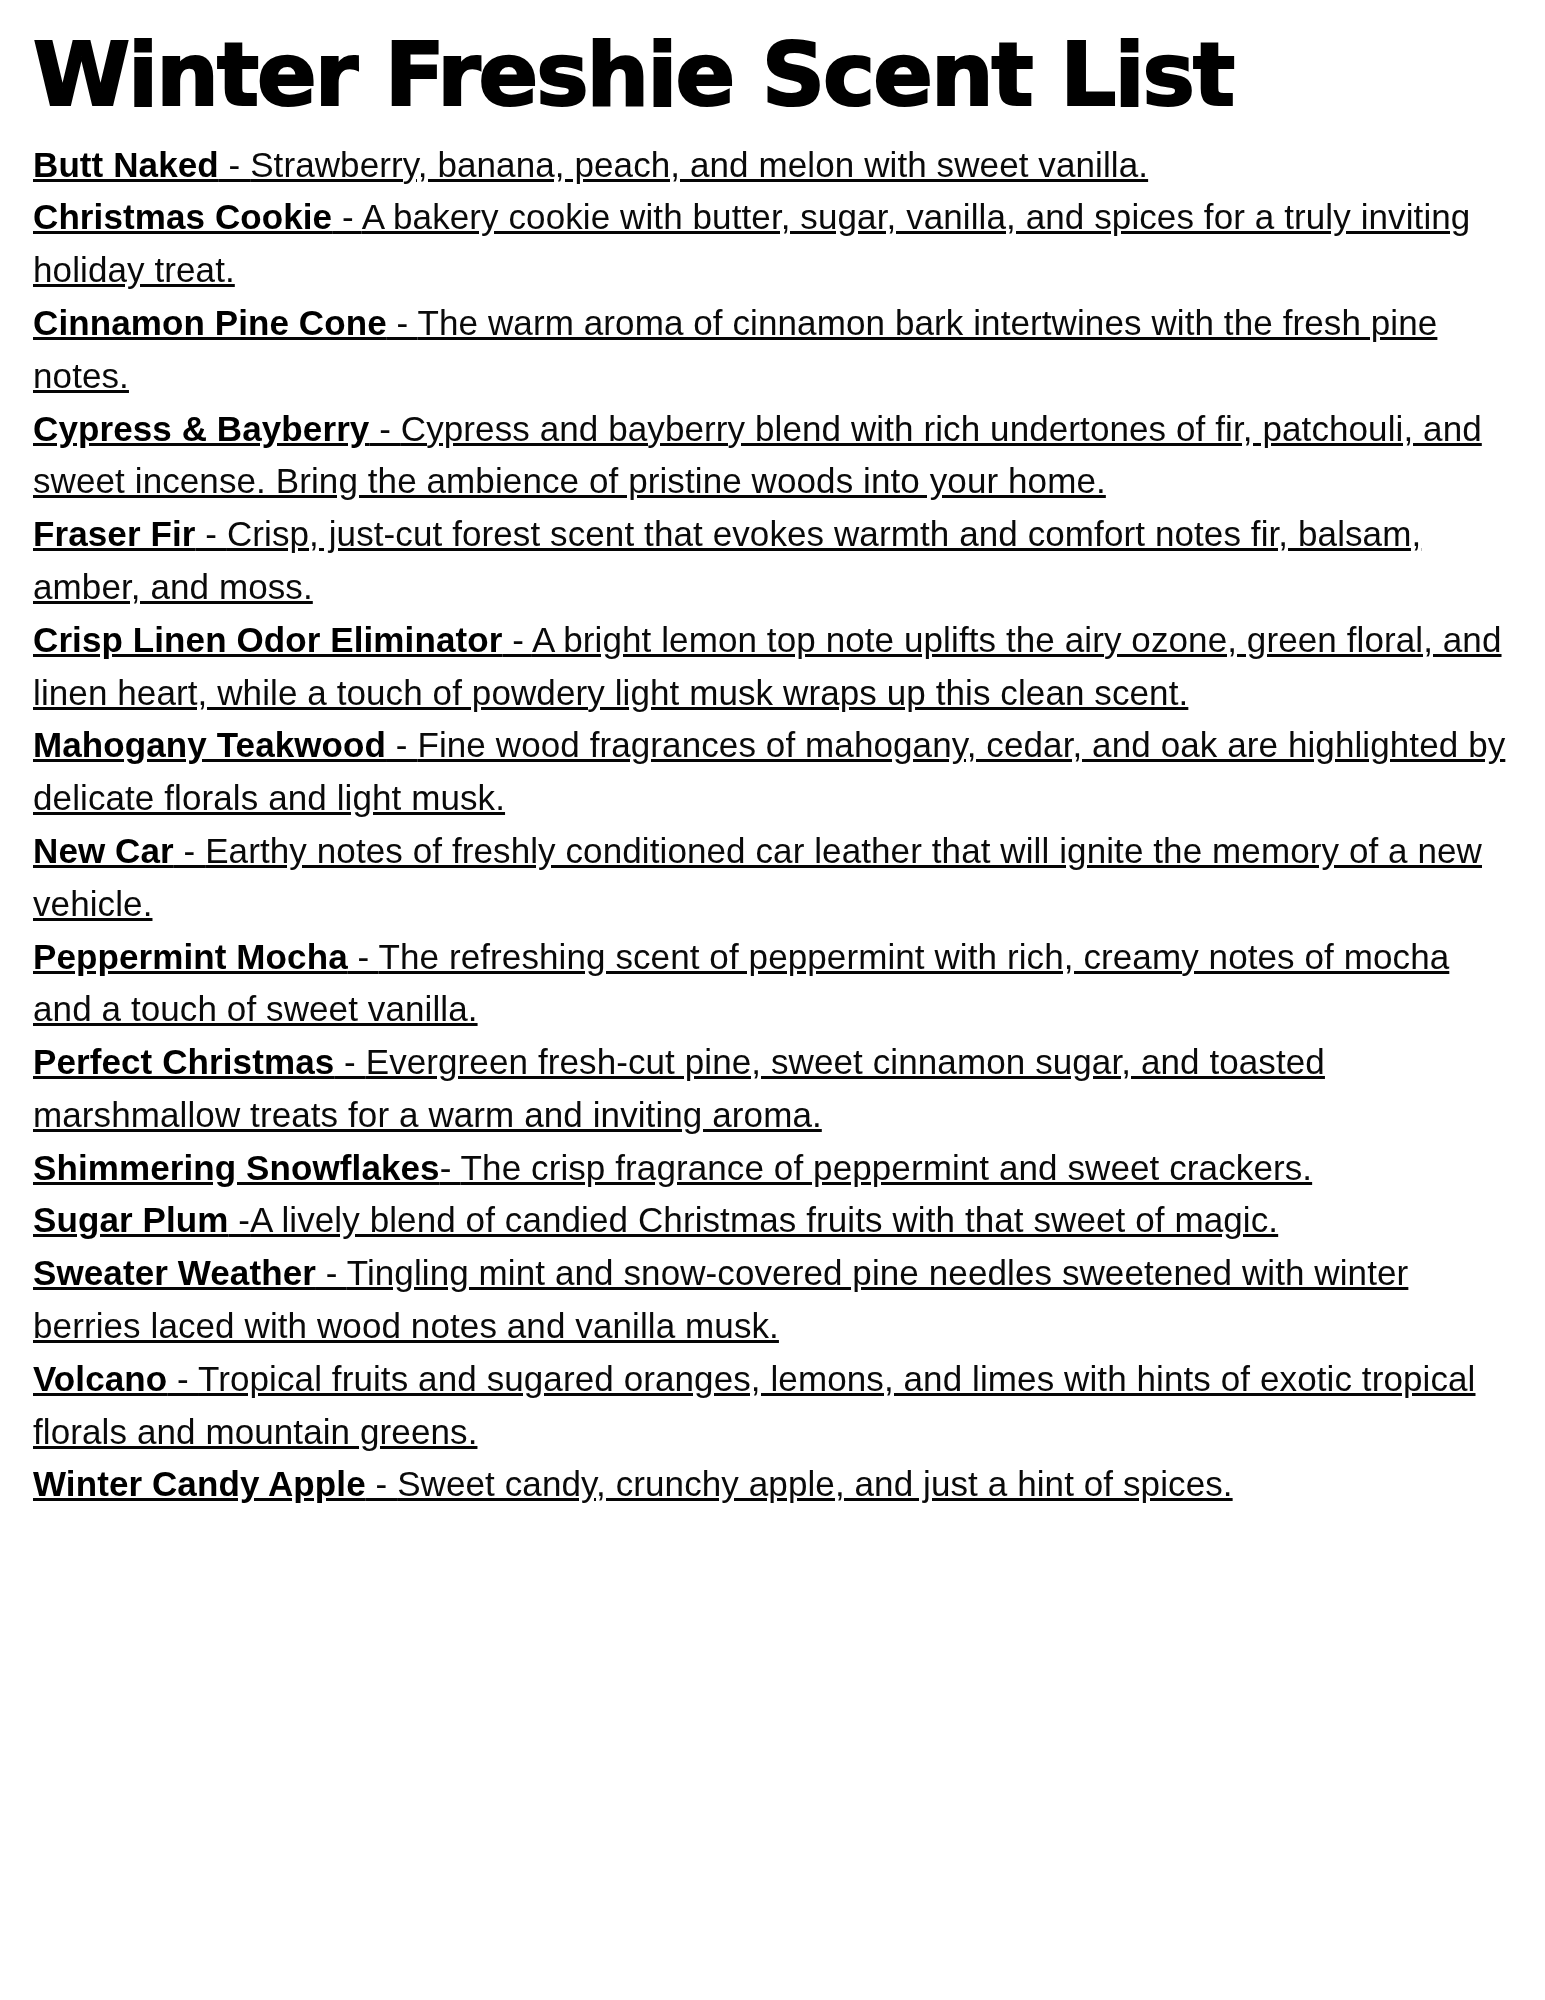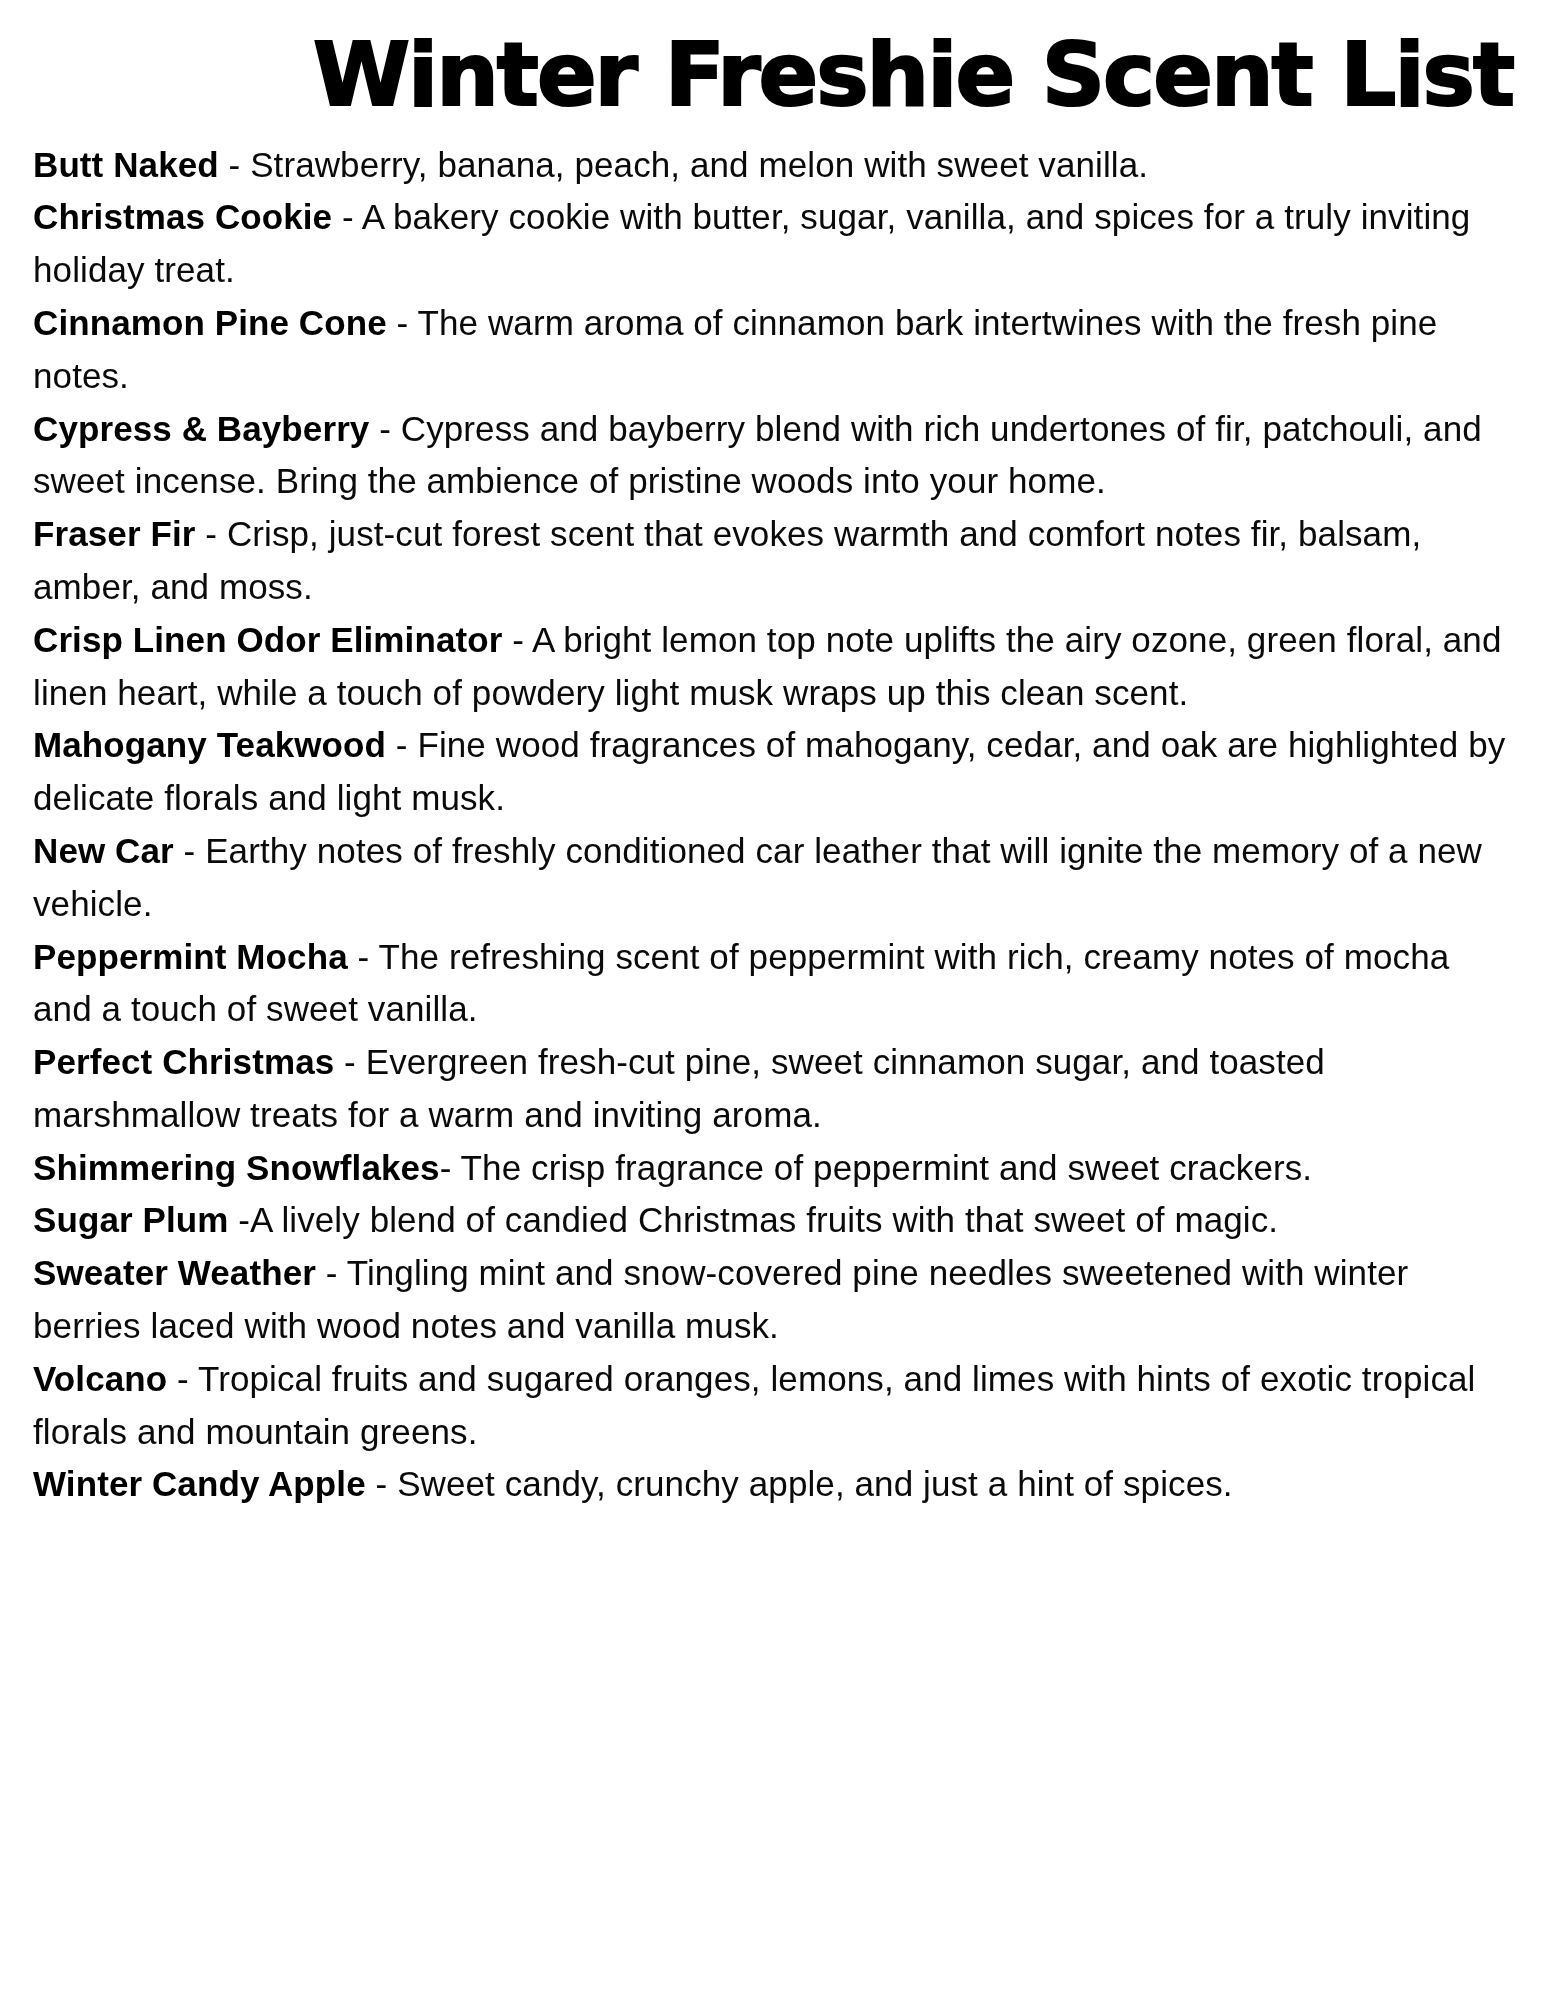--- a/index.html
+++ b/index.html
@@ -13,32 +13,33 @@
     height: 2000px;
     box-sizing: border-box;
     background: #ffffff;
     color: #050505;
     padding: 26px 32px 0 33px;
     overflow: hidden;
     font-family: "Liberation Sans", sans-serif;
   }
   .title {
     margin: 0 0 14px 0;
-    text-align: right;
+    text-align: left;
     font-family: "DejaVu Sans", "Liberation Sans", sans-serif;
     font-weight: 800;
     font-size: 88px;
     line-height: 1.12;
     letter-spacing: -2px;
     color: #000000;
     -webkit-text-stroke: 2.2px #000000;
   }
   .scent-list {
     margin: 0;
     padding: 0;
+    text-decoration: underline;
   }
   .scent-list p.entry {
     margin: 0;
     padding: 0;
     font-size: 35px;
     line-height: 52.8px;
     font-weight: 400;
     color: #0a0a0a;
     letter-spacing: 0.1px;
   }

